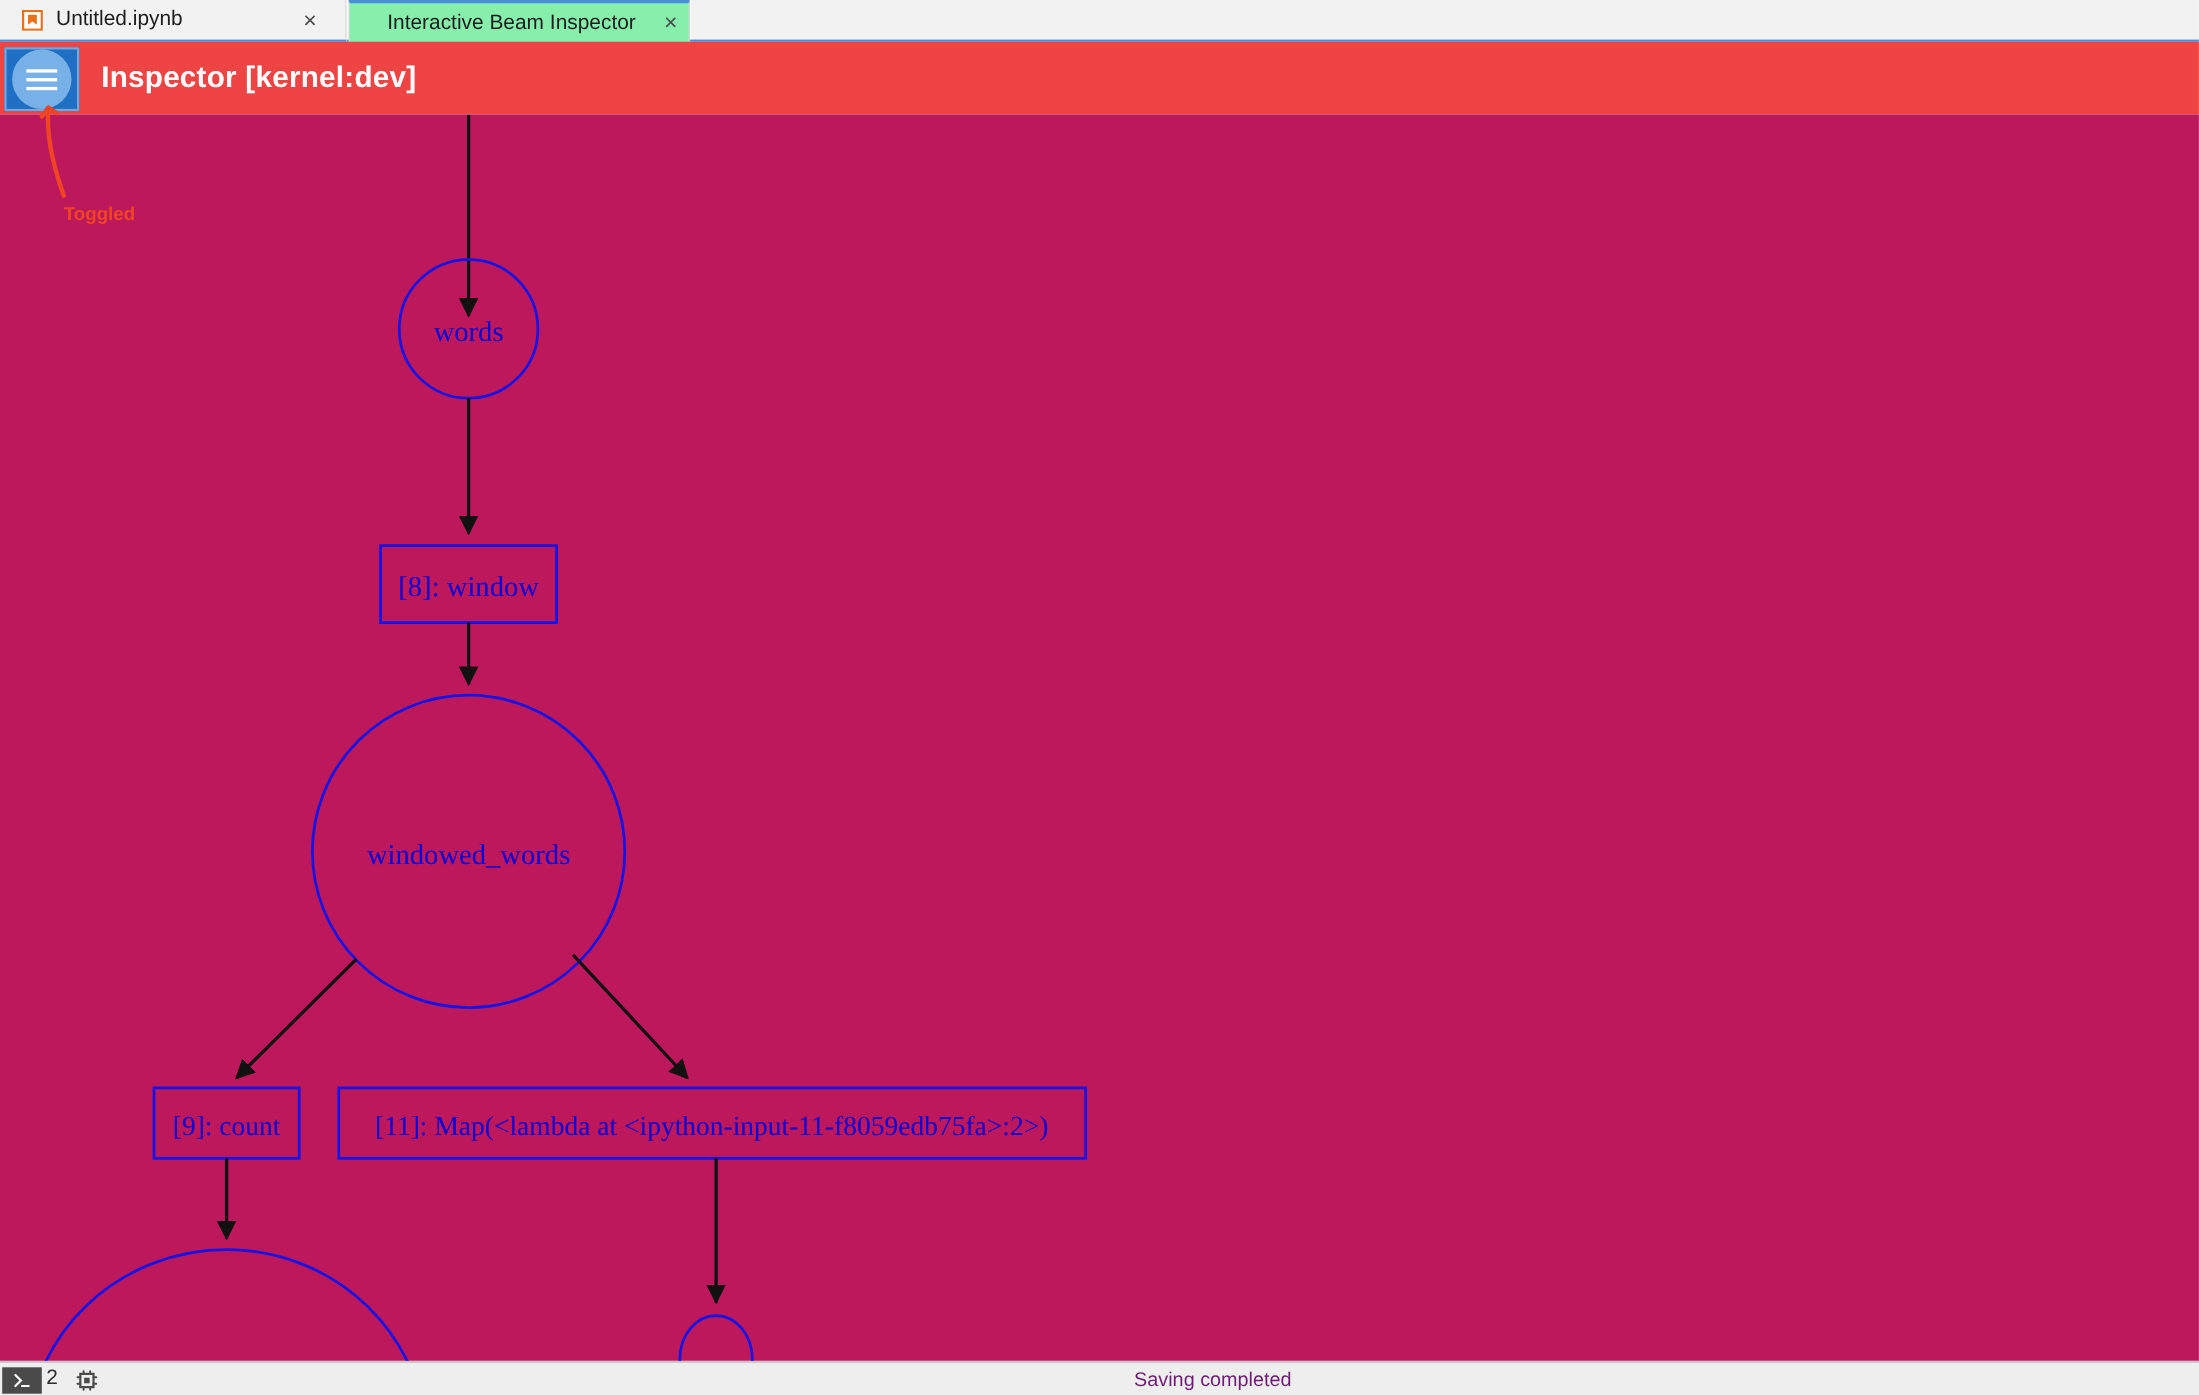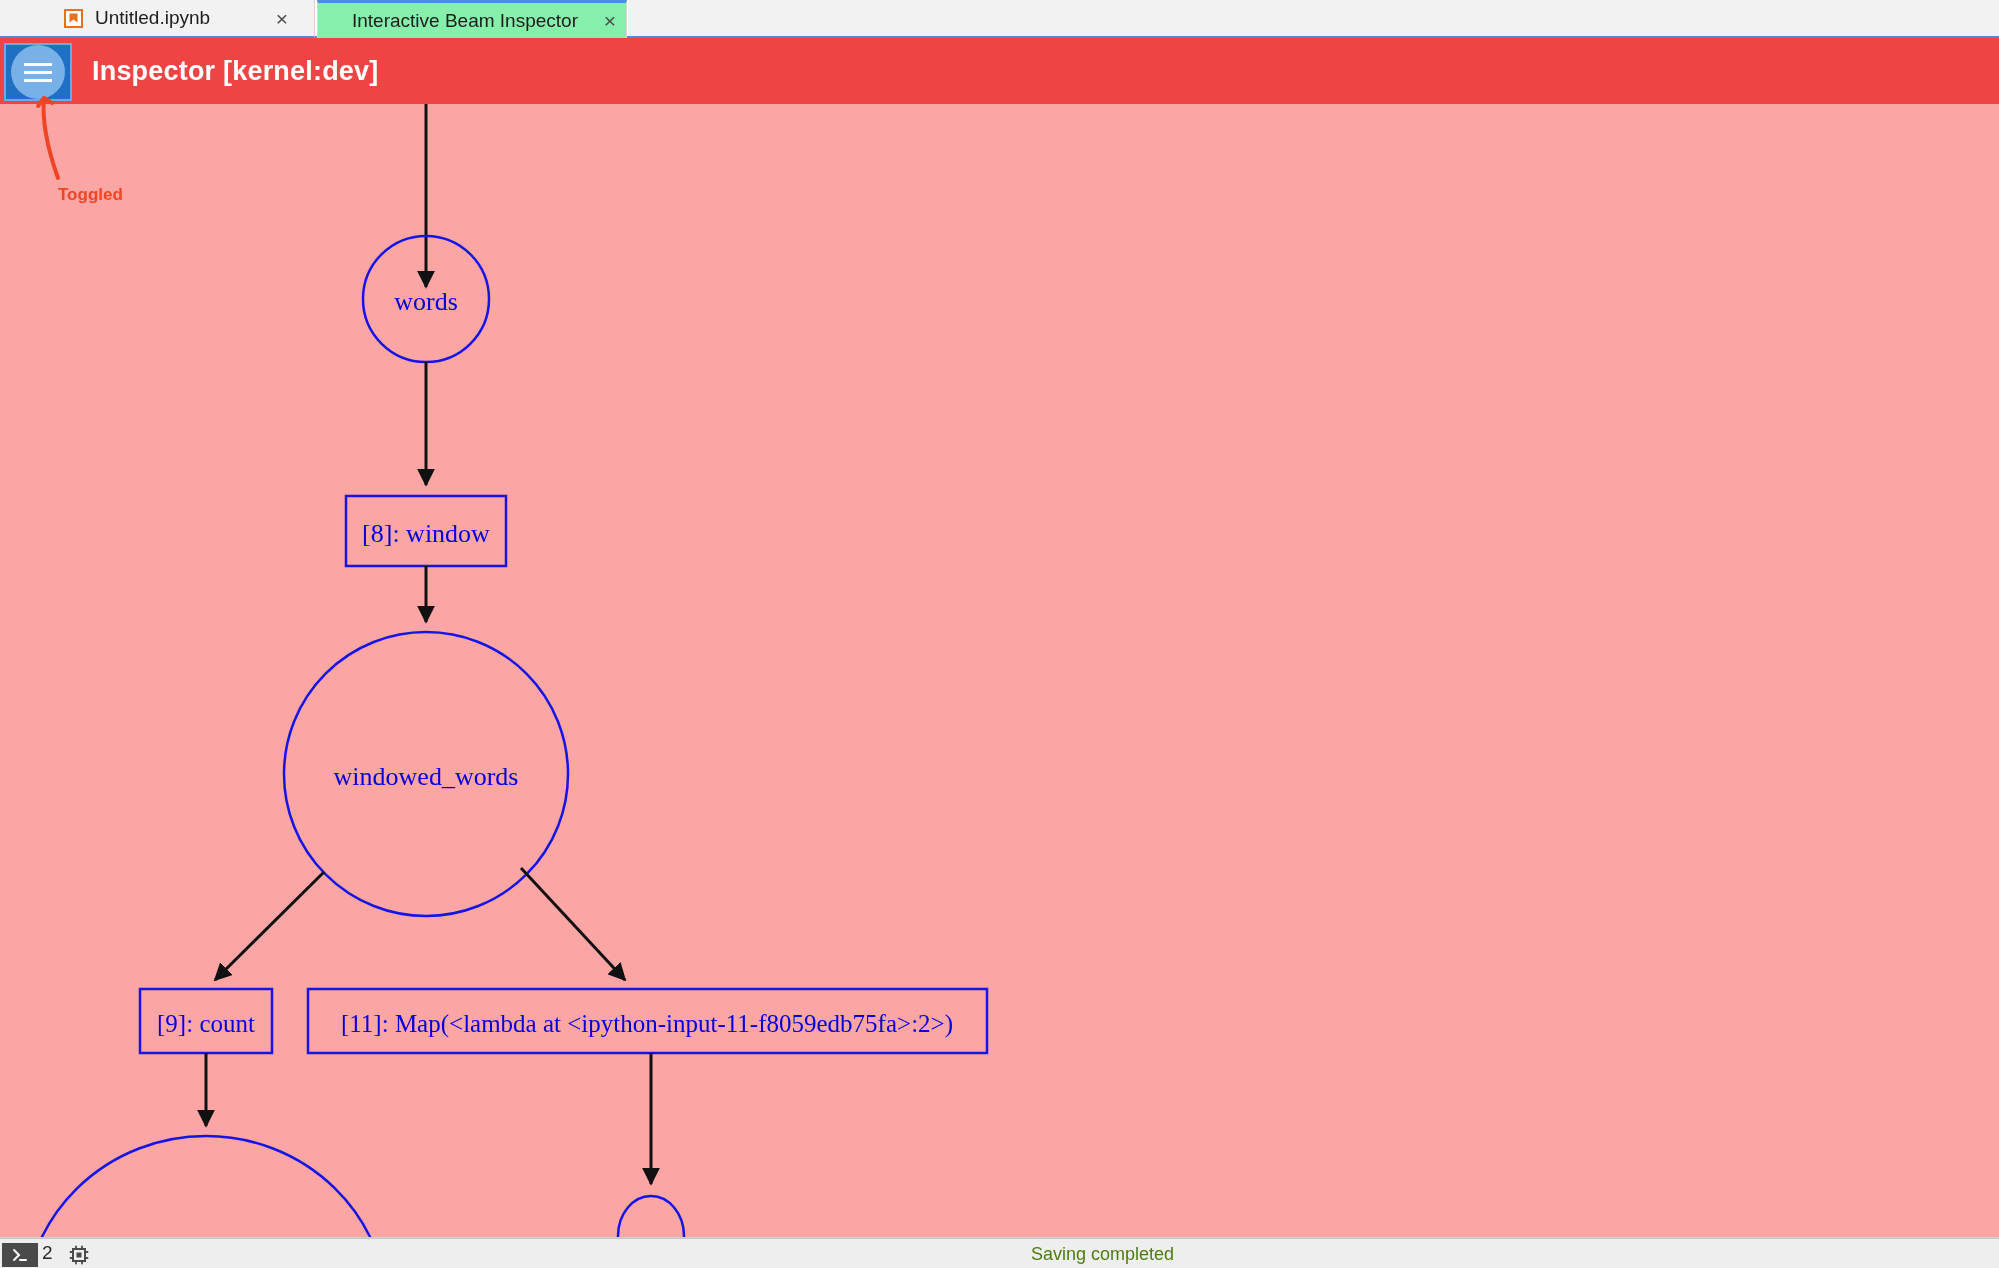--- a/index.html
+++ b/index.html
@@ -35,21 +35,20 @@
     font-size: 19px;
     color: #1d1d1d;
     white-space: nowrap;
   }
   .tab.inactive {
     left: 0;
     width: 315px;
     background: #f2f2f2;
     border-right: 1px solid #d6d6d6;
     border-bottom: 2px solid #4a90d9;
-    padding-left: 44px;
   }
   .tab.active {
     left: 317px;
     width: 310px;
     background: #86efac;
     border-top: 3px solid #4a90d9;
     border-left: 1px solid #d6d6d6;
     border-right: 1px solid #d6d6d6;
   }
   .tab-spacer {
@@ -125,21 +124,21 @@
     letter-spacing: 0.2px;
     white-space: nowrap;
   }
 
   
   #graph-area {
     position: absolute;
     left: 0; top: 104px;
     width: 1999px;
     height: 1134px;
-    background: #fca5a5;
+    background: #be185d;
     overflow: hidden;
     border-bottom: 1px solid #d0d0d0;
     box-sizing: border-box;
     padding-left: 21px;
   }
   #graph-svg {
     position: absolute;
     left: 0; top: 0;
   }
   .node-label {
@@ -196,21 +195,21 @@
   }
   #kernel-icon {
     position: absolute;
     left: 68px; top: 5px;
     width: 22px; height: 22px;
   }
   #status-message {
     position: absolute;
     left: 1031px; top: 5px;
     font-size: 18px;
-    color: #4d7c0f;
+    color: #701a75;
     white-space: nowrap;
   }
 </style>
 </head>
 <body>
 
 <div id="tab-bar">
 
   <div class="tab inactive">
     <span class="nb-icon">

